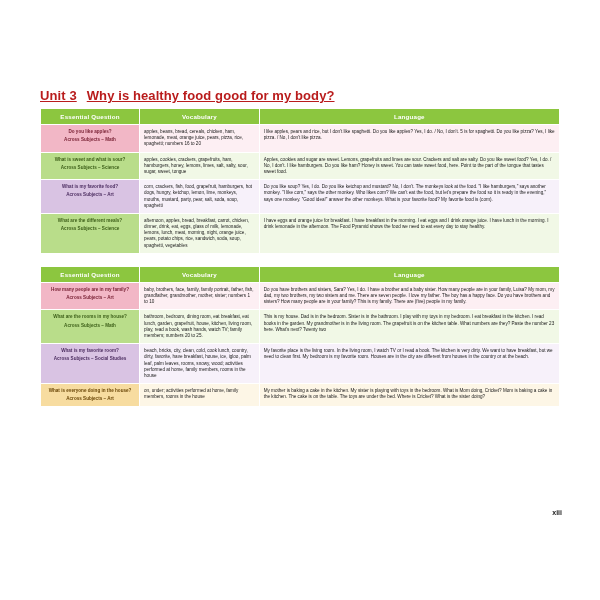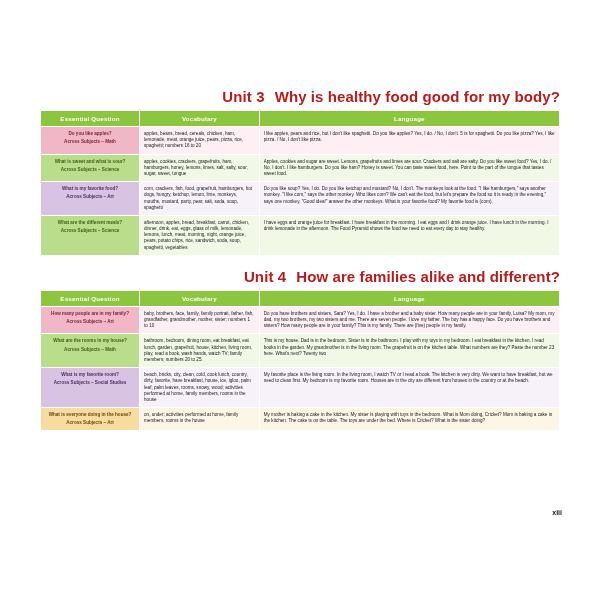--- a/index.html
+++ b/index.html
@@ -15,26 +15,27 @@
   }
   .page {
     position: relative;
     width: 600px;
     height: 600px;
     background: #ffffff;
     box-sizing: border-box;
     padding: 88px 40px 0 40px;
   }
   .unit-title {
-    text-align: right;
+    text-align: left;
     color: #b91c1c;
     font-weight: bold;
-    font-size: 15px;
+    font-size: 13px;
     margin: 0 0 5px 0;
     letter-spacing: 0.1px;
+    text-decoration: underline;
   }
   .unit-title .num {
     margin-right: 10px;
   }
   table.unit {
     width: 100%;
     border-collapse: separate;
     border-spacing: 1px;
     table-layout: fixed;
     margin-bottom: 12px;
@@ -162,23 +163,20 @@
         <td class="eq">
           <span>What are the different meals?</span>
           <span class="sub">Across Subjects – Science</span>
         </td>
         <td class="voc">afternoon, apples, bread, breakfast, carrot, chicken, dinner, drink, eat, eggs, glass of milk, lemonade, lemons, lunch, meat, morning, night, orange juice, pears, potato chips, rice, sandwich, soda, soup, spaghetti, vegetables</td>
         <td class="lang">I have eggs and orange juice for breakfast. I have breakfast in the morning. I eat eggs and I drink orange juice. I have lunch in the morning. I drink lemonade in the afternoon. The Food Pyramid shows the food we need to eat every day to stay healthy.</td>
       </tr>
     </tbody>
   </table>
 
-  <div class="unit-title">
-    <span class="num">Unit 4</span><span>How are families alike and different?</span>
-  </div>
 
   <table class="unit u4">
     <colgroup>
         <col class="c1">
         <col class="c2">
         <col class="c3">
       </colgroup>
     <thead>
       <tr>
         <th class="c1">Essential Question</th>

